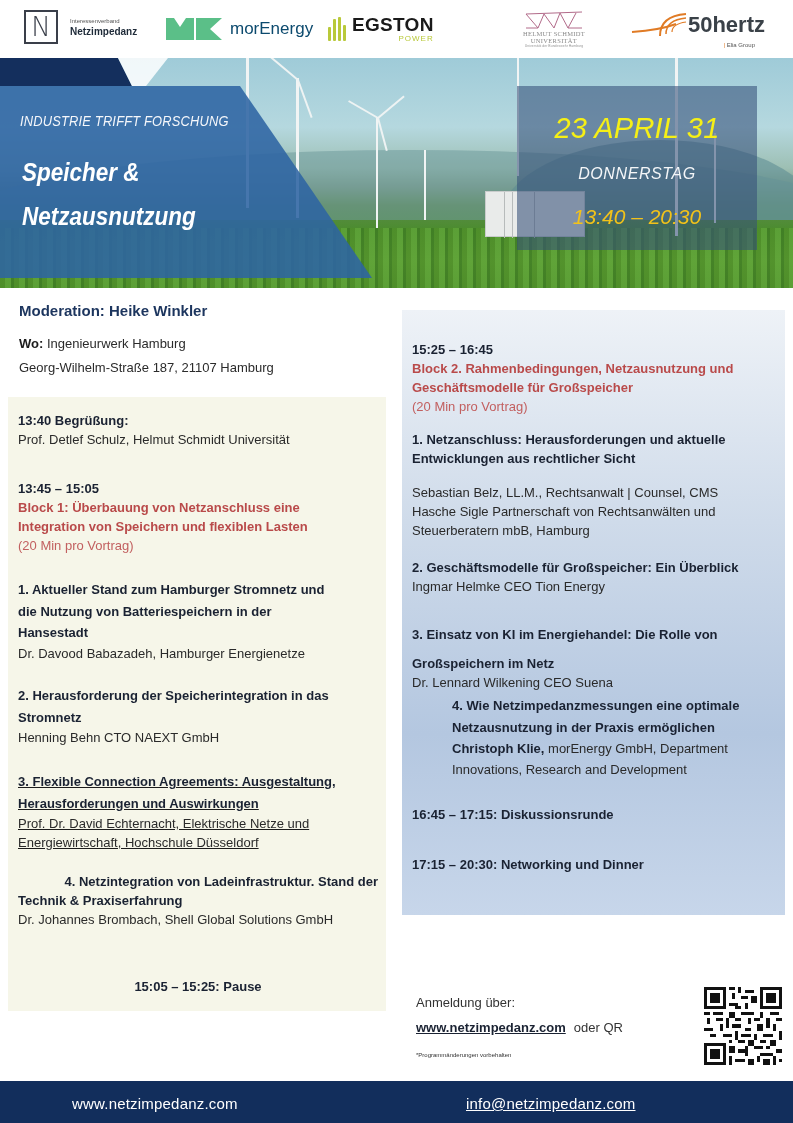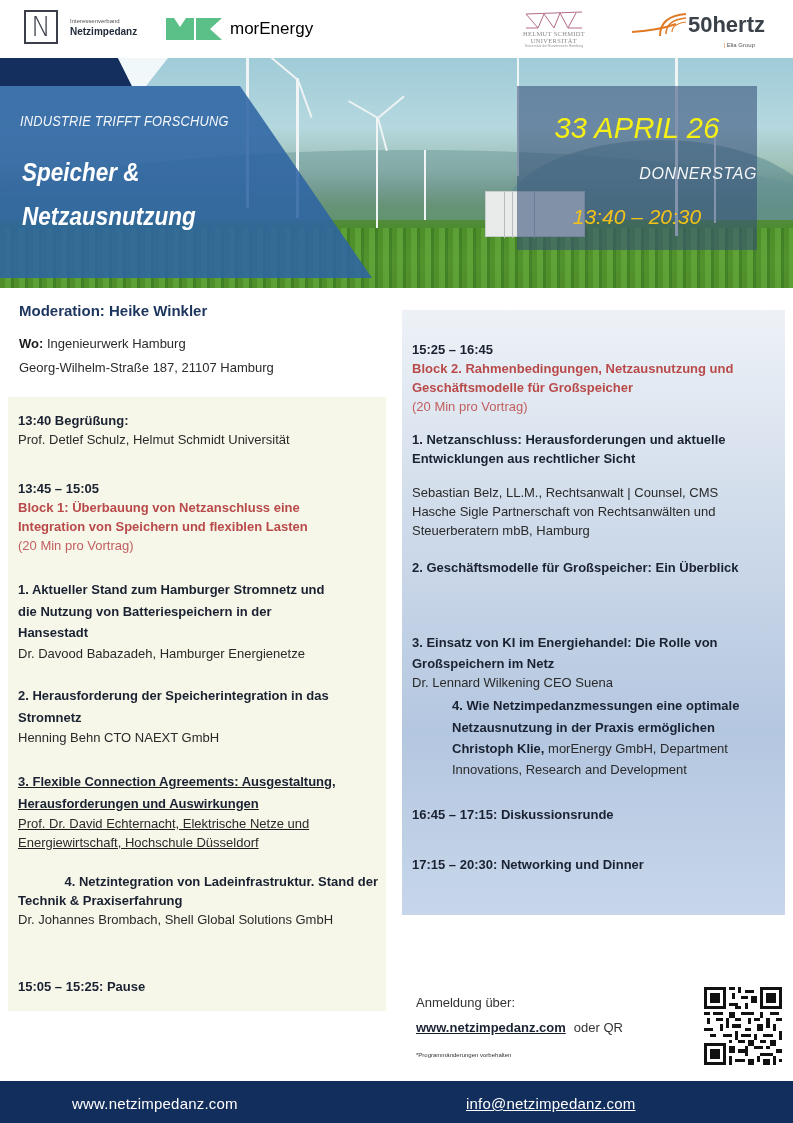--- a/index.html
+++ b/index.html
@@ -9,21 +9,21 @@
   
   .logos { position: absolute; left: 0; top: 0; width: 793px; height: 58px; background: #fff; }
   .logo { position: absolute; top: 0; height: 58px; display: flex; align-items: center; }
   .logo-netz { left: 24px; top: 10px; height: 34px; }
   .logo-netz .box { width: 34px; height: 34px; border: 2px solid #3a3f4a; display: flex; align-items: center; justify-content: center; font-family: "DejaVu Sans", sans-serif; font-size: 26px; color: #3a3f4a; font-weight: 300; line-height: 1; }
   .logo-netz .txt { margin-left: 12px; display: flex; flex-direction: column; }
   .logo-netz .small { font-size: 6px; color: #555; }
   .logo-netz .big { font-size: 10px; font-weight: bold; color: #1e2a38; margin-top: 2px; }
 
   .logo-mor { left: 166px; }
-  .logo-mor .word { font-family: "Liberation Sans", sans-serif; font-size: 17px; color: #000000; margin-left: 8px; }
+  .logo-mor .word { font-family: "Liberation Sans", sans-serif; font-size: 17px; color: #0c4a6e; margin-left: 8px; }
 
   .logo-egs { left: 328px; }
   .logo-egs .bars { display: flex; align-items: flex-end; gap: 2px; height: 24px; margin-right: 6px; }
   .logo-egs .bars i { display: block; width: 3px; background: #b9c93a; border-radius: 1px; }
   .logo-egs .name { display: flex; flex-direction: column; line-height: 1; }
   .logo-egs .name b { font-family: "Liberation Sans", sans-serif; font-size: 19px; font-weight: 900; color: #1a1a1a; letter-spacing: 0.3px; }
   .logo-egs .name small { font-size: 8px; color: #b9c93a; text-align: right; letter-spacing: 1px; margin-top: 1px; }
 
   .logo-hsu { left: 514px; flex-direction: column; justify-content: center; width: 80px; }
   .logo-hsu svg { display: block; }
@@ -48,21 +48,21 @@
   .battery i { position: absolute; top: 0; width: 1px; height: 46px; background: #b7bbbb; }
 
   .dark-corner { position: absolute; left: 0; top: 0; width: 132px; height: 28px; background: #142f5d; clip-path: polygon(0 0, 118px 0, 132px 28px, 0 28px); }
   .white-wedge { position: absolute; left: 118px; top: 0; width: 50px; height: 28px; background: rgba(255,255,255,0.85); clip-path: polygon(0 0, 50px 0, 28px 28px, 14px 28px); }
   .blue-panel { position: absolute; left: 0; top: 28px; width: 372px; height: 192px; background: rgba(46,100,163,0.88); clip-path: polygon(0 0, 240px 0, 372px 192px, 0 192px); }
   .hero-kicker { position: absolute; left: 20px; top: 55px; font-family: "Liberation Sans", sans-serif; font-size: 14px; color: #f5f7fb; letter-spacing: 0.2px; transform: scaleX(0.92); transform-origin: left; }
   .hero-title { position: absolute; left: 22px; top: 92px; font-family: "Liberation Sans", sans-serif; font-weight: bold; font-size: 25px; line-height: 44px; color: #ffffff; transform: scaleX(0.9); transform-origin: left; }
 
   .date-box { position: absolute; left: 517px; top: 28px; width: 240px; height: 164px; background: rgba(54,80,120,0.58); }
   .date-main { position: absolute; left: 0; top: 26px; width: 100%; text-align: center; font-size: 29px; color: #f6f015; letter-spacing: 0.2px; }
-  .date-day { position: absolute; left: 0; top: 79px; width: 100%; text-align: right; font-size: 16px; color: #f4f6f8; letter-spacing: 0.6px; }
+  .date-day { position: absolute; left: 0; top: 79px; width: 100%; text-align: center; font-size: 16px; color: #f4f6f8; letter-spacing: 0.6px; }
   .date-time { position: absolute; left: 0; top: 119px; width: 100%; text-align: center; font-size: 21px; color: #f2c21a; }
 
   
   .moderation { position: absolute; left: 19px; top: 302px; font-size: 15px; font-weight: bold; color: #1c355e; }
   .where { position: absolute; left: 19px; top: 332px; font-size: 13px; color: #2b2b2b; line-height: 24px; }
   .where b { color: #1c1c1c; }
 
   
   .col-left { position: absolute; left: 8px; top: 397px; width: 378px; height: 614px; background: #f6f6e9; padding: 14px 10px 0 10px; font-size: 13px; line-height: 19px; color: #1c1c1c; }
   .col-left .item { position: absolute; left: 10px; width: 360px; }
@@ -103,20 +103,32 @@
   </div>
 
   <div class="logo logo-mor">
     <svg width="56" height="22" viewBox="0 0 56 22">
       <polygon points="0,0 8,0 14,9 20,0 28,0 28,22 0,22" fill="#5bbf88"></polygon>
       <polygon points="30,0 56,0 44,11 56,22 30,22" fill="#5bbf88"></polygon>
     </svg>
     <span class="word">morEnergy</span>
   </div>
 
+  <div class="logo logo-egs">
+    <div class="bars">
+      <i style="height:14px"></i>
+        <i style="height:22px"></i>
+        <i style="height:24px"></i>
+        <i style="height:16px"></i>
+    </div>
+    <div class="name">
+      <b>EGSTON</b>
+      <small>POWER</small>
+    </div>
+  </div>
 
   <div class="logo logo-hsu">
     <svg width="60" height="20" viewBox="0 0 60 20">
       <path d="M2 4 L58 2 M2 4 L14 18 L20 4 L30 18 L36 3 L44 18 L52 3 M14 18 L2 18 M44 18 L58 18" stroke="#b26b8a" stroke-width="1" fill="none"></path>
     </svg>
     <div class="l1">HELMUT SCHMIDT</div>
     <div class="l2">UNIVERSITÄT</div>
     <div class="l3">Universität der Bundeswehr Hamburg</div>
   </div>
 
@@ -162,21 +174,21 @@
   <div class="white-wedge"></div>
   <div class="blue-panel"></div>
 
   <div class="hero-kicker">INDUSTRIE TRIFFT FORSCHUNG</div>
   <div class="hero-title">
     <div>Speicher &amp;</div>
     <div>Netzausnutzung</div>
   </div>
 
   <div class="date-box">
-    <div class="date-main">33 APRIL 26</div>
+    <div class="date-main">23 APRIL 31</div>
     <div class="date-day">DONNERSTAG</div>
     <div class="date-time">13:40 – 20:30</div>
   </div>
 </div>
 
 <div class="moderation">Moderation: Heike Winkler</div>
 <div class="where">
   <div><b>Wo:</b><span> Ingenieurwerk Hamburg</span></div>
   <div>Georg-Wilhelm-Straße 187, 21107 Hamburg</div>
 </div>
@@ -213,21 +225,21 @@
     <div class="speaker">Prof. Dr. David Echternacht,  Elektrische Netze und</div>
     <div class="speaker">Energiewirtschaft, Hochschule Düsseldorf</div>
   </div>
 
   <div class="item" style="top:475px;">
     <div class="talk-title" style="line-height:19px;text-align:right;">4. Netzintegration von Ladeinfrastruktur. Stand der</div>
     <div class="talk-title" style="line-height:19px;">Technik &amp; Praxiserfahrung</div>
     <div class="speaker">Dr. Johannes Brombach, Shell Global Solutions GmbH</div>
   </div>
 
-  <div class="item b" style="top:580px;">15:05 – 15:25: Pause</div>
+  <div class="item b" style="top:580px;text-align:center;">15:05 – 15:25: Pause</div>
 </div>
 
 <div class="col-right">
   <div class="item" style="top:30px;">
     <div class="b">15:25 – 16:45</div>
     <div class="red">Block 2. Rahmenbedingungen, Netzausnutzung und</div>
     <div class="red">Geschäftsmodelle für Großspeicher</div>
     <div class="red-light">(20 Min pro Vortrag)</div>
   </div>
 
@@ -236,25 +248,26 @@
     <div class="talk-title" style="line-height:19px;">Entwicklungen aus rechtlicher Sicht</div>
   </div>
   <div class="item" style="top:173px;">
     <div class="speaker">Sebastian Belz, LL.M., Rechtsanwalt | Counsel, CMS</div>
     <div class="speaker">Hasche Sigle Partnerschaft von Rechtsanwälten und</div>
     <div class="speaker">Steuerberatern mbB, Hamburg</div>
   </div>
 
   <div class="item" style="top:248px;">
     <div class="talk-title" style="line-height:19px;">2. Geschäftsmodelle für Großspeicher: Ein Überblick</div>
-  </div>
-
-  <div class="item" style="top:322px;">
+    <div class="speaker">Ingmar Helmke CEO Tion Energy</div>
+  </div>
+
+  <div class="item" style="top:314px;">
     <div class="talk-title">3. Einsatz von KI im Energiehandel: Die Rolle von</div>
-    <div class="talk-title" style="line-height:19px;">Großspeichern im Netz</div>
+    <div class="talk-title" style="line-height:19px;margin-top:8px;">Großspeichern im Netz</div>
     <div class="speaker">Dr. Lennard Wilkening CEO Suena</div>
   </div>
 
   <div class="item" style="top:385px;line-height:21px;margin-left:40px;">
     <div class="talk-title">4. Wie Netzimpedanzmessungen eine optimale</div>
     <div class="talk-title">Netzausnutzung in der Praxis ermöglichen</div>
     <div class="speaker"><b class="b">Christoph Klie,</b><span> morEnergy GmbH, Department</span></div>
     <div class="speaker">Innovations, Research and Development</div>
   </div>
 

